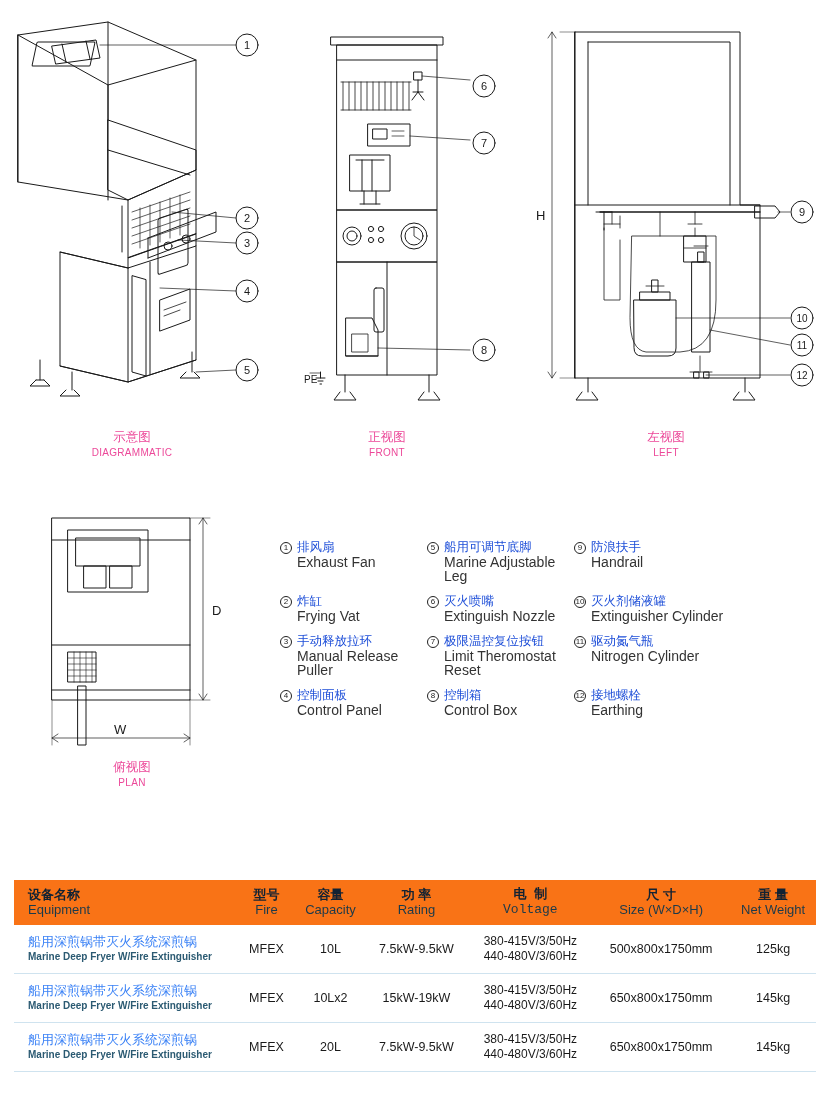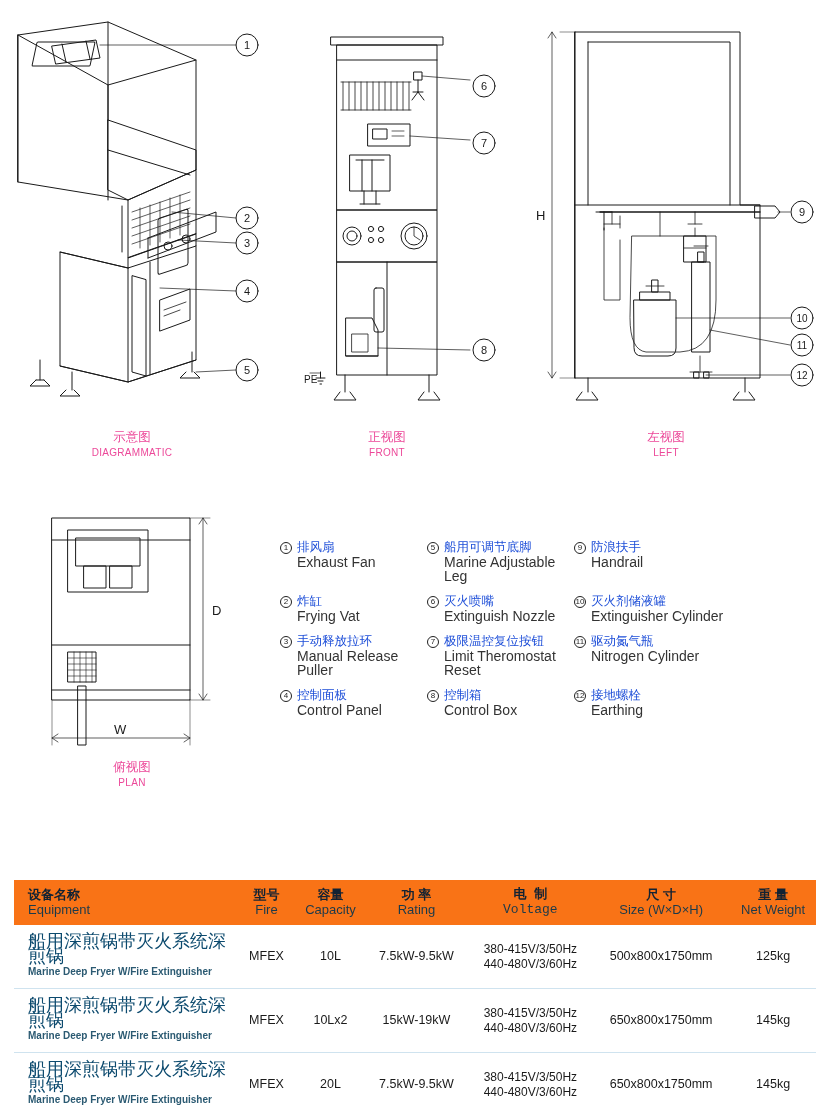--- a/index.html
+++ b/index.html
@@ -71,21 +71,21 @@
   .spec tbody td {
     font-size: 12.5px;
     text-align: center;
     padding: 9px 2px;
     border-bottom: 1px solid #cfe3ef;
     vertical-align: middle;
     line-height: 15px;
   }
   .spec tbody tr:last-child td { border-bottom: 1px solid #cfe3ef; }
   .spec td.name { text-align: left; padding-left: 14px; }
-  .spec td.name .cn { font-size: 18px; color: #0c4a6e; display: block; }
+  .spec td.name .cn { font-size: 13px; color: #3b82f6; display: block; }
   .spec td.name .en { font-size: 10px; color: #2b5a72; display: block; font-weight: bold; }
   .spec td .v2 { display: block; font-size: 12px; }
 </style>
 </head>
 <body>
 
 <div class="stage">
 
   <svg class="draw" viewBox="0 0 830 1116">
     <g fill="none" stroke="#1a1a1a" stroke-width="1" stroke-linejoin="round" stroke-linecap="round">

